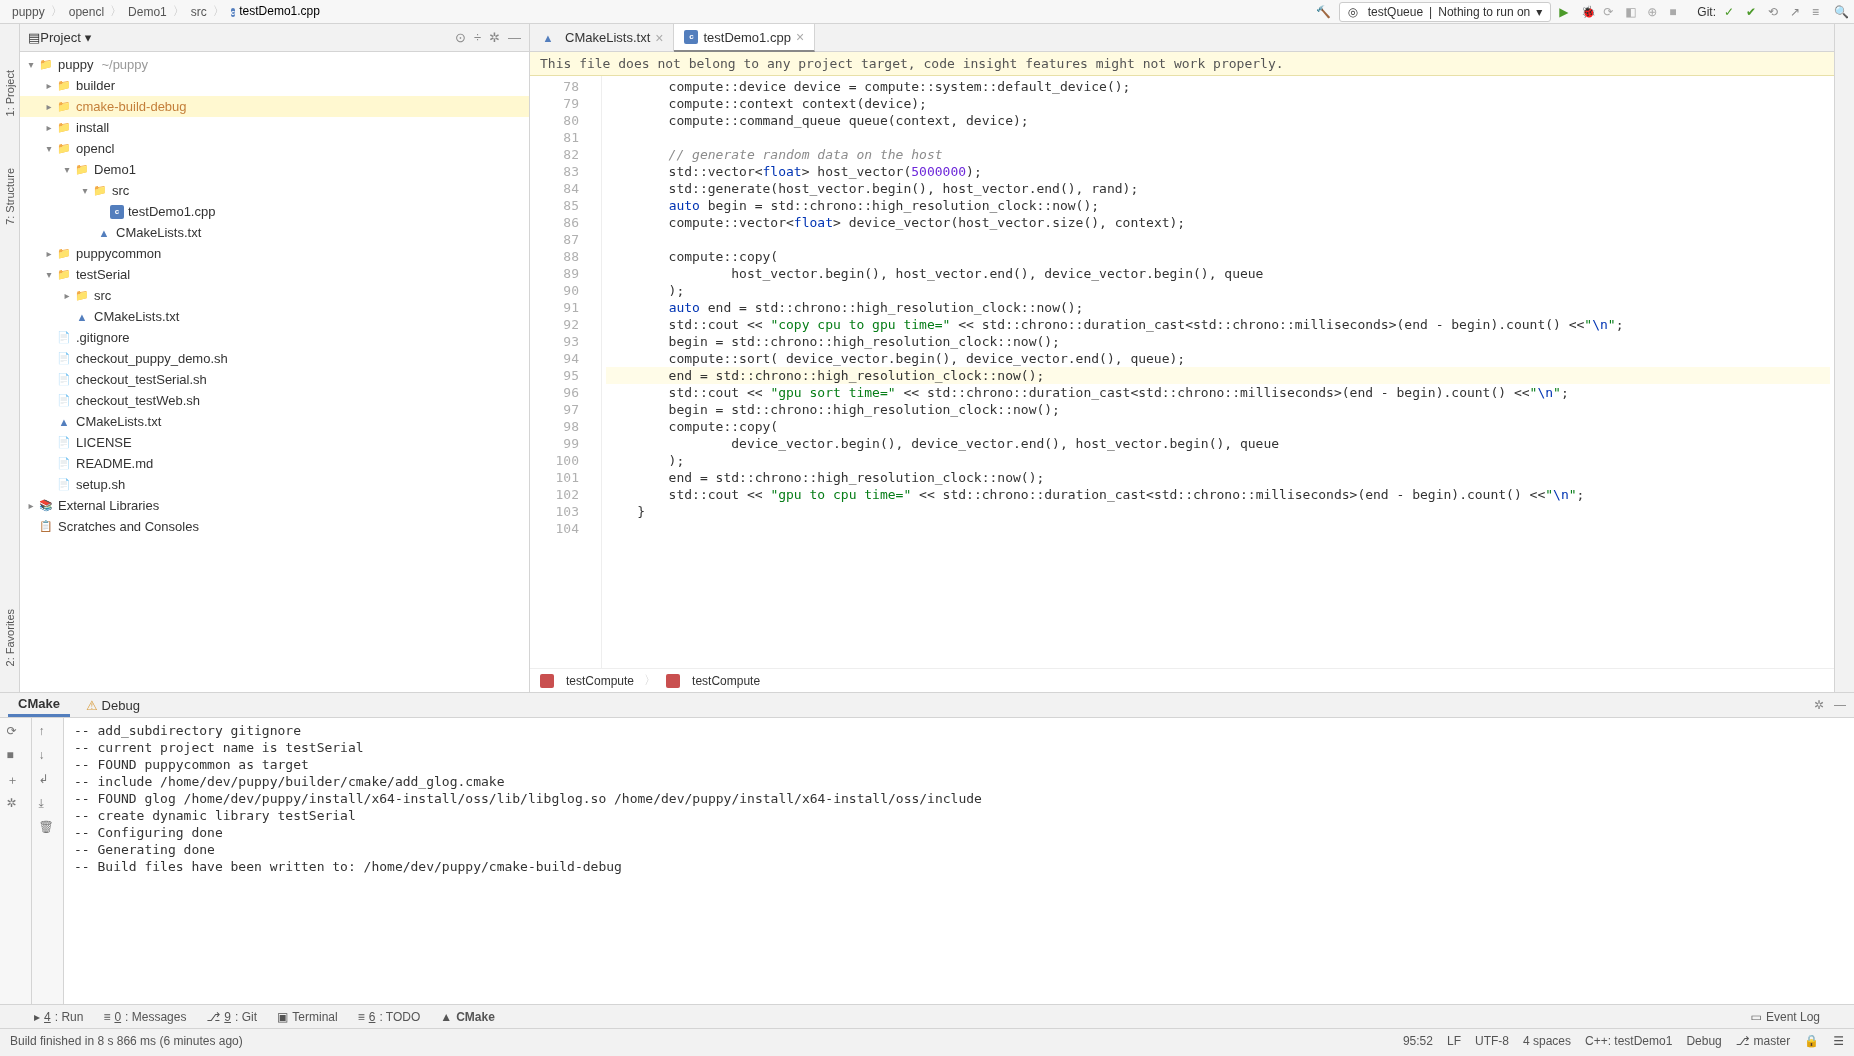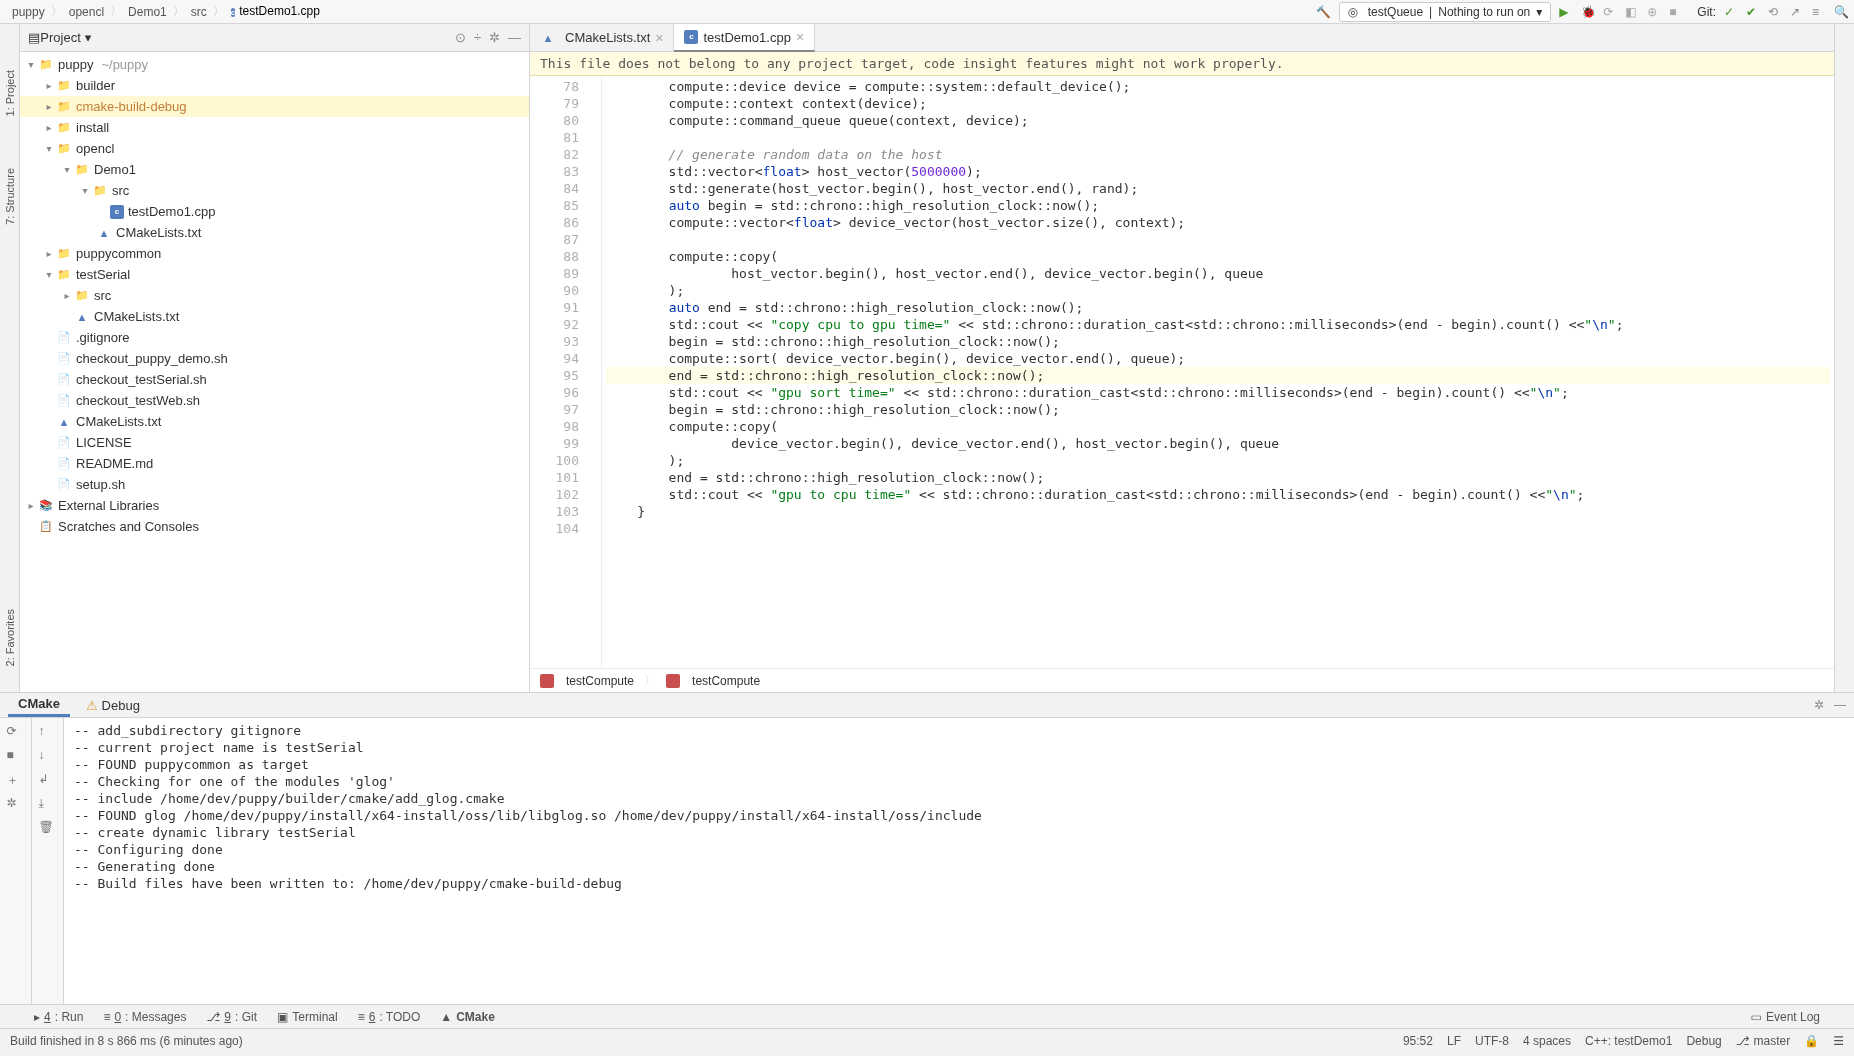--- a/index.html
+++ b/index.html
@@ -329,21 +329,20 @@
     <span class="cm-btn">↑</span>
     <span class="cm-btn">↓</span>
     <span class="cm-btn">↲</span>
     <span class="cm-btn">⤓</span>
     <span class="cm-btn">🗑</span>
   </div>
   <div class="cm-out" id="cmout">
       <div>-- add_subdirectory gitignore</div>
       <div>-- current project name is testSerial</div>
       <div>-- FOUND puppycommon as target</div>
-      <div>-- Checking for one of the modules 'glog'</div>
       <div>-- include /home/dev/puppy/builder/cmake/add_glog.cmake</div>
       <div>-- FOUND glog /home/dev/puppy/install/x64-install/oss/lib/libglog.so /home/dev/puppy/install/x64-install/oss/include</div>
       <div>-- create dynamic library testSerial</div>
       <div>-- Configuring done</div>
       <div>-- Generating done</div>
       <div>-- Build files have been written to: /home/dev/puppy/cmake-build-debug</div>
       <div>&nbsp;</div>
     </div>
 </div>
 

